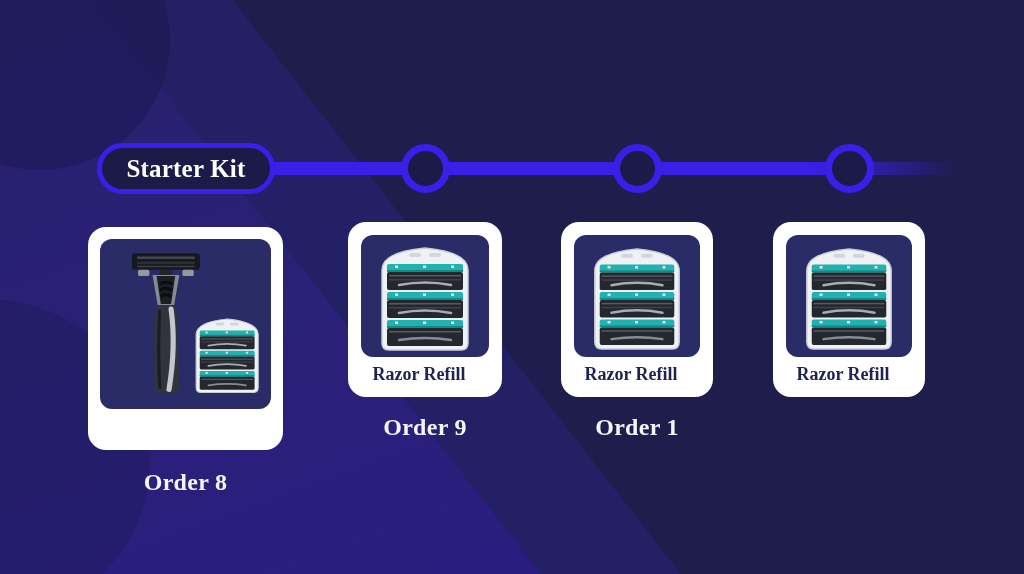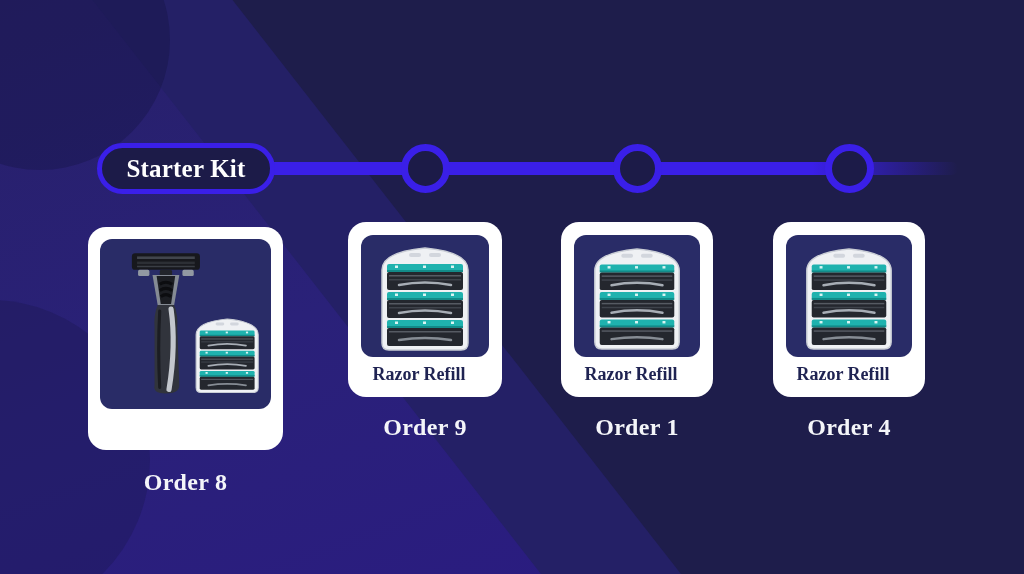--- a/index.html
+++ b/index.html
@@ -184,15 +184,14 @@
   <div class="order-label ol3">Order 1</div>
 
   <div class="card cardR card4">
     <div class="panel">
       <svg viewBox="0 0 104 112" width="102" height="110">
         <use href="#packg"></use>
       </svg>
     </div>
     <div class="card-title">Razor Refill</div>
   </div>
-  <div class="order-label ol4">Order 4</div>
 
 </div>
 
 </body></html>

